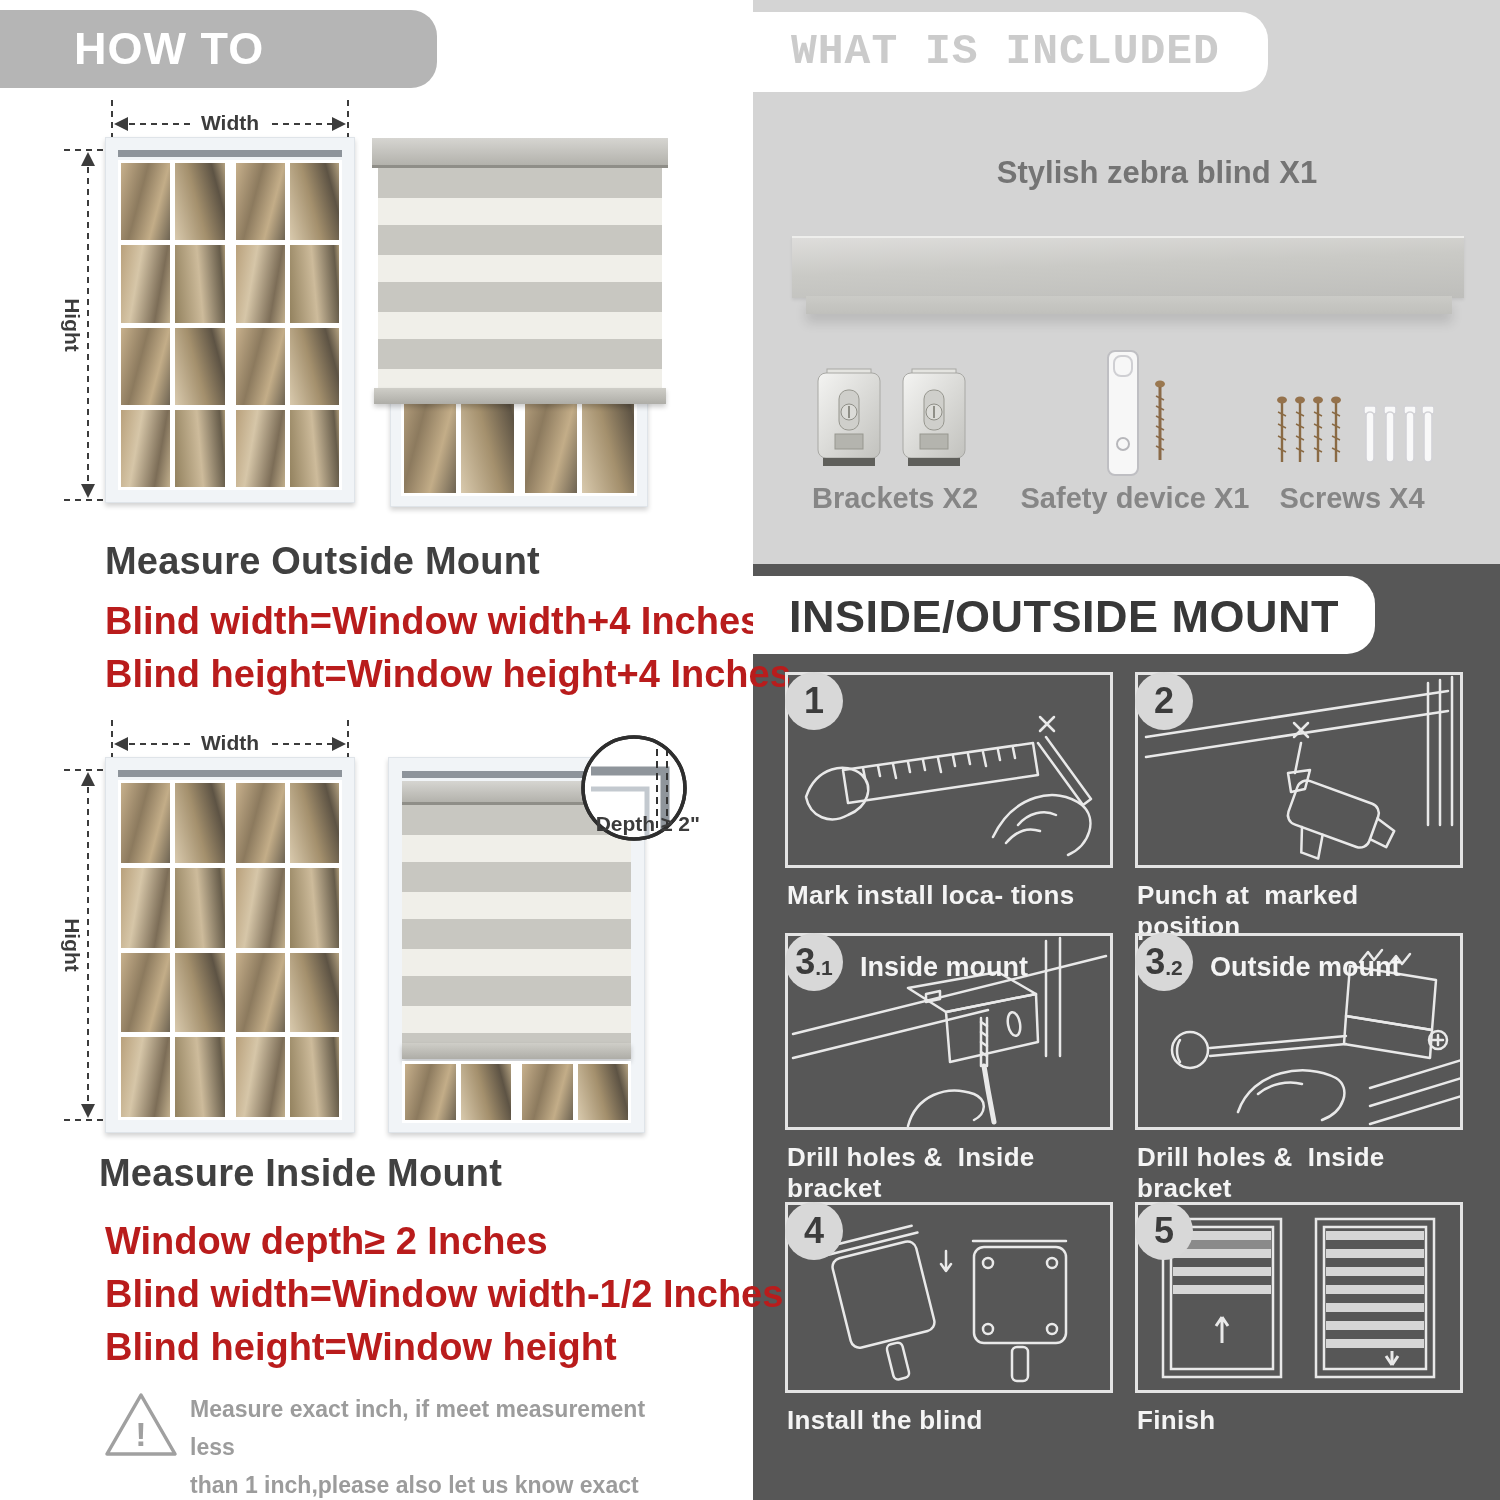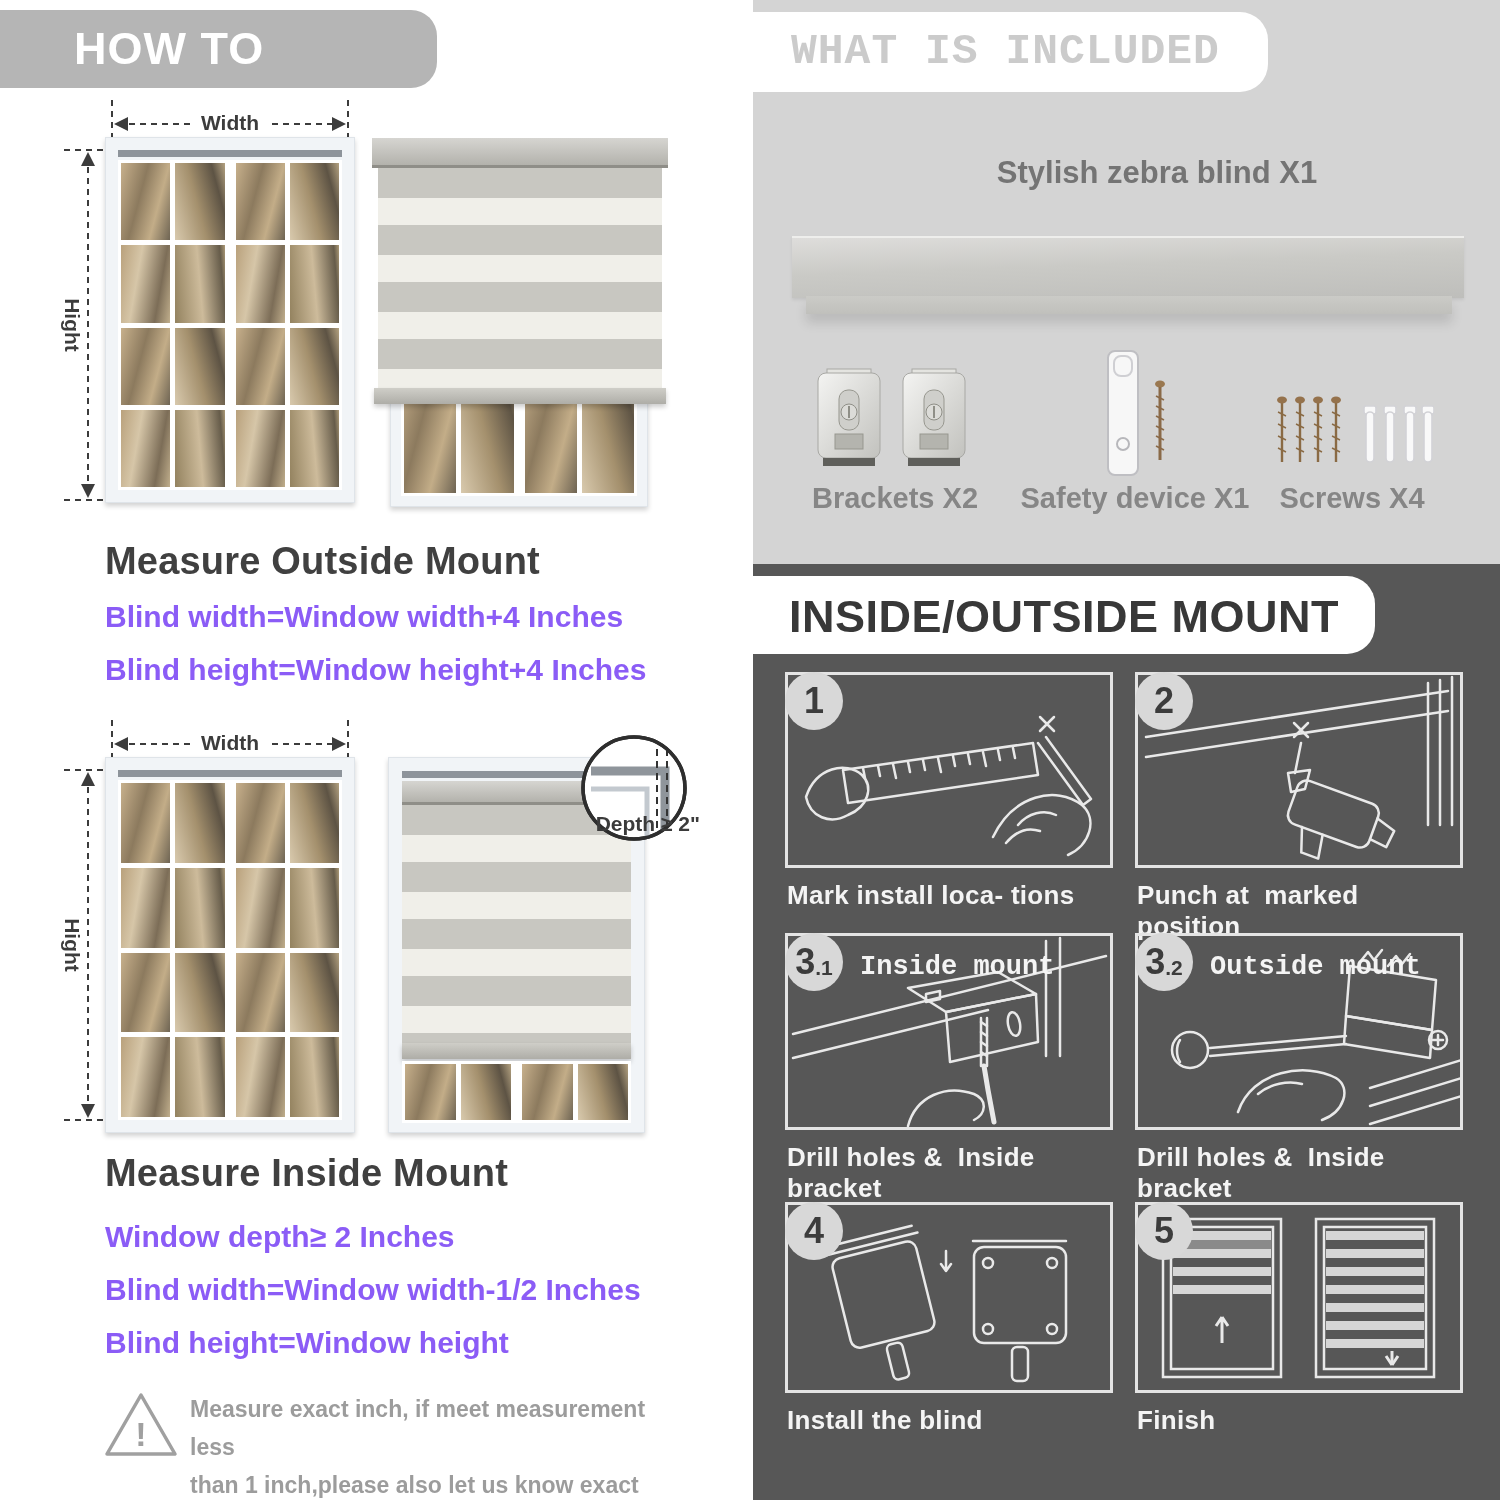--- a/index.html
+++ b/index.html
@@ -40,38 +40,38 @@
 
   
   .dim-label{position:absolute;background:#fff;color:#3c3c3c;font-weight:bold;font-size:21px;}
   .dim-label.h{top:11px;left:50%;transform:translateX(-50%);padding:0 9px;}
   .dim-label.v{left:-4px;top:50%;transform:translateY(-50%);padding:9px 0;writing-mode:vertical-rl;}
   svg line.dash{stroke:#3c3c3c;stroke-width:2;stroke-dasharray:6 5;}
   svg .arr{fill:#3c3c3c;}
 
   
   .t-title{font-size:38px;font-weight:bold;color:#404040;letter-spacing:.2px;}
-  .t-line{font-size:30px;font-weight:bold;color:#8b5cf6;}
+  .t-line{font-size:38px;font-weight:bold;color:#b91c1c;}
   .warn-line{font-size:23px;font-weight:bold;color:#9c9c9c;line-height:38px;}
 
   .blind-label{font-size:31px;font-weight:bold;color:#747474;text-align:center;}
   .item-label{font-size:29px;font-weight:bold;color:#868686;text-align:center;}
 
   .headrail-main{background:linear-gradient(178deg,#deddd b,#cacac6 45%,#bebebb);
                  background:linear-gradient(178deg,#dedddb,#cacac6 45%,#bebebb);
                  border-top:2px solid #eeeeec;box-shadow:0 2px 3px rgba(0,0,0,.08);}
   .headrail-lip{background:linear-gradient(#cbcbc7,#c0c0bc);box-shadow:0 9px 12px rgba(0,0,0,.12);}
 
   
   .step-box{border:3px solid #e4e4e4;box-sizing:border-box;}
   .badge{position:absolute;left:-3px;top:-3px;width:58px;height:58px;border-radius:50%;
          background:#d8d8d8;color:#3c3c3c;display:flex;align-items:center;justify-content:center;}
   .badge .n{font-size:36px;font-weight:bold;}
   .badge .s{font-size:21px;font-weight:bold;margin-top:12px;}
-  .step-title{position:absolute;left:72px;top:16px;font-size:27px;font-weight:bold;color:#f4f4f4;font-family:Liberation Mono, monospace;}
+  .step-title{position:absolute;left:72px;top:16px;font-size:27px;font-weight:bold;color:#f4f4f4;}
   .cap{font-size:26px;font-weight:bold;color:#f4f4f4;white-space:pre-wrap;letter-spacing:.3px;}
   .lineart{stroke:#e9e9e9;stroke-width:2.5;fill:none;stroke-linecap:round;stroke-linejoin:round;}
 </style>
 </head>
 <body>
 
 <div class="page">
 
   <div class="abs panel-light"></div>
   <div class="abs panel-dark"></div>
@@ -225,21 +225,21 @@
         <path d="M12,38 L86,38 L86,108" fill="none" stroke="#8f959b" stroke-width="9"></path>
         <path d="M12,56 L68,56 L68,108" fill="none" stroke="#c3c9cf" stroke-width="5"></path>
         <line x1="78" y1="16" x2="78" y2="106" stroke="#333" stroke-width="2" stroke-dasharray="7 5"></line>
         <line x1="88" y1="16" x2="88" y2="106" stroke="#333" stroke-width="2" stroke-dasharray="7 5"></line>
       </g>
       <circle cx="55" cy="55" r="51" fill="none" stroke="#2e2e2e" stroke-width="3.5"></circle>
     </svg>
   </div>
   <div class="abs" style="left:560px;top:812px;width:140px;text-align:right;font-size:21px;font-weight:bold;color:#3b3b3b;">Depth ≥ 2"</div>
 
-  <div class="abs t-title" style="left:105px;top:1152px;">Measure Inside Mount</div>
+  <div class="abs t-title" style="left:99px;top:1152px;">Measure Inside Mount</div>
   <div class="abs t-line" style="left:105px;top:1220px;">Window depth≥ 2 Inches</div>
   <div class="abs t-line" style="left:105px;top:1273px;">Blind width=Window width-1/2 Inches</div>
   <div class="abs t-line" style="left:105px;top:1326px;">Blind height=Window height</div>
 
   <div class="abs" style="left:103px;top:1388px;width:76px;height:76px;">
     <svg width="76" height="76">
       <polygon points="38,7 72,66 4,66" fill="none" stroke="#a0a0a0" stroke-width="3.5" stroke-linejoin="round"></polygon>
       <text x="38" y="58" text-anchor="middle" font-size="34" font-weight="bold" fill="#a0a0a0">!</text>
     </svg>
   </div>

